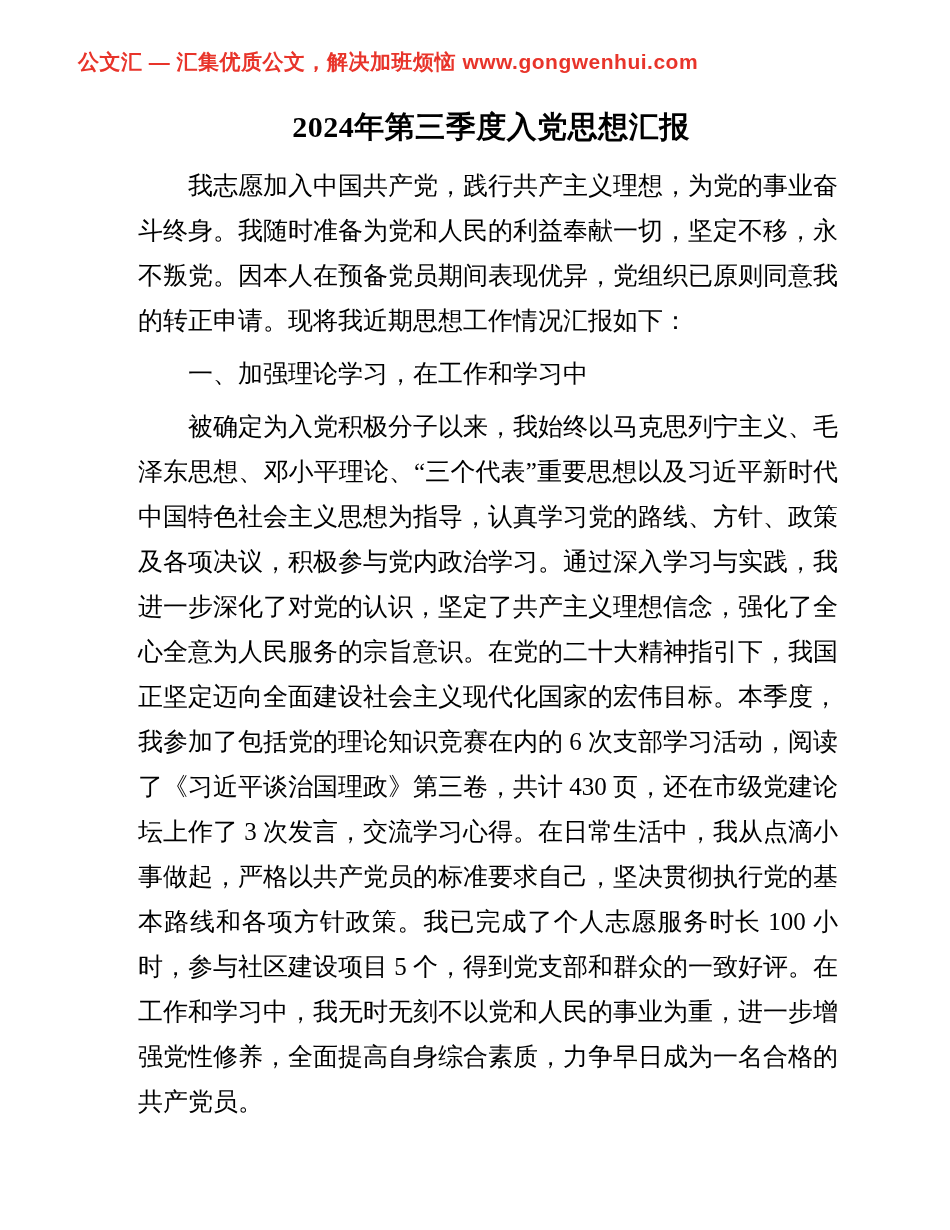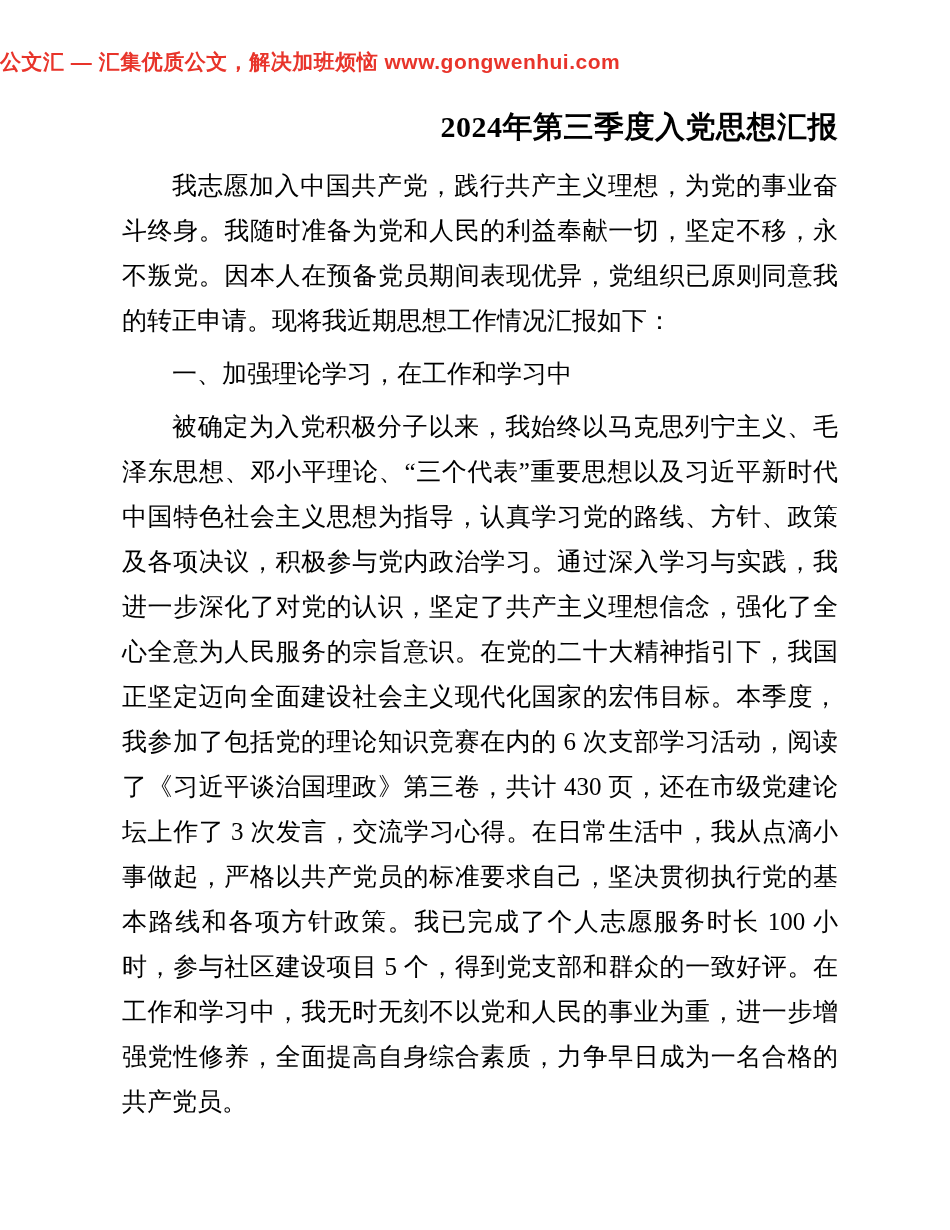--- a/index.html
+++ b/index.html
@@ -20,49 +20,49 @@
     height: 1230px;
     box-sizing: border-box;
     padding: 0;
     background: #fff;
   }
   .watermark {
     position: absolute;
     top: 48px;
     left: 0;
     width: 776px;
-    text-align: left;
+    text-align: center;
     color: #e8342a;
     font-size: 21px;
     font-weight: bold;
     font-family: "Liberation Sans", "DejaVu Sans", sans-serif;
     letter-spacing: 0.5px;
     white-space: nowrap;
   }
   .doc-body {
     position: absolute;
     top: 104px;
     left: 122px;
     width: 716px;
   }
   .doc-title {
     font-size: 30px;
     font-weight: bold;
     line-height: 1.5;
-    text-align: right;
+    text-align: center;
     margin: 0 0 14px 22px;
     letter-spacing: 0.5px;
     font-family: "Liberation Serif", "DejaVu Serif", serif;
   }
   .para {
     font-size: 25px;
     line-height: 45px;
     text-align: justify;
     text-justify: inter-ideograph;
-    margin: 0 0 5px 0;
+    margin: 0 0 5px 16px;
     text-indent: 2em;
     letter-spacing: 0px;
   }
   .para.heading {
     margin-top: 8px;
     margin-bottom: 8px;
   }
 </style>
 </head>
 <body>

